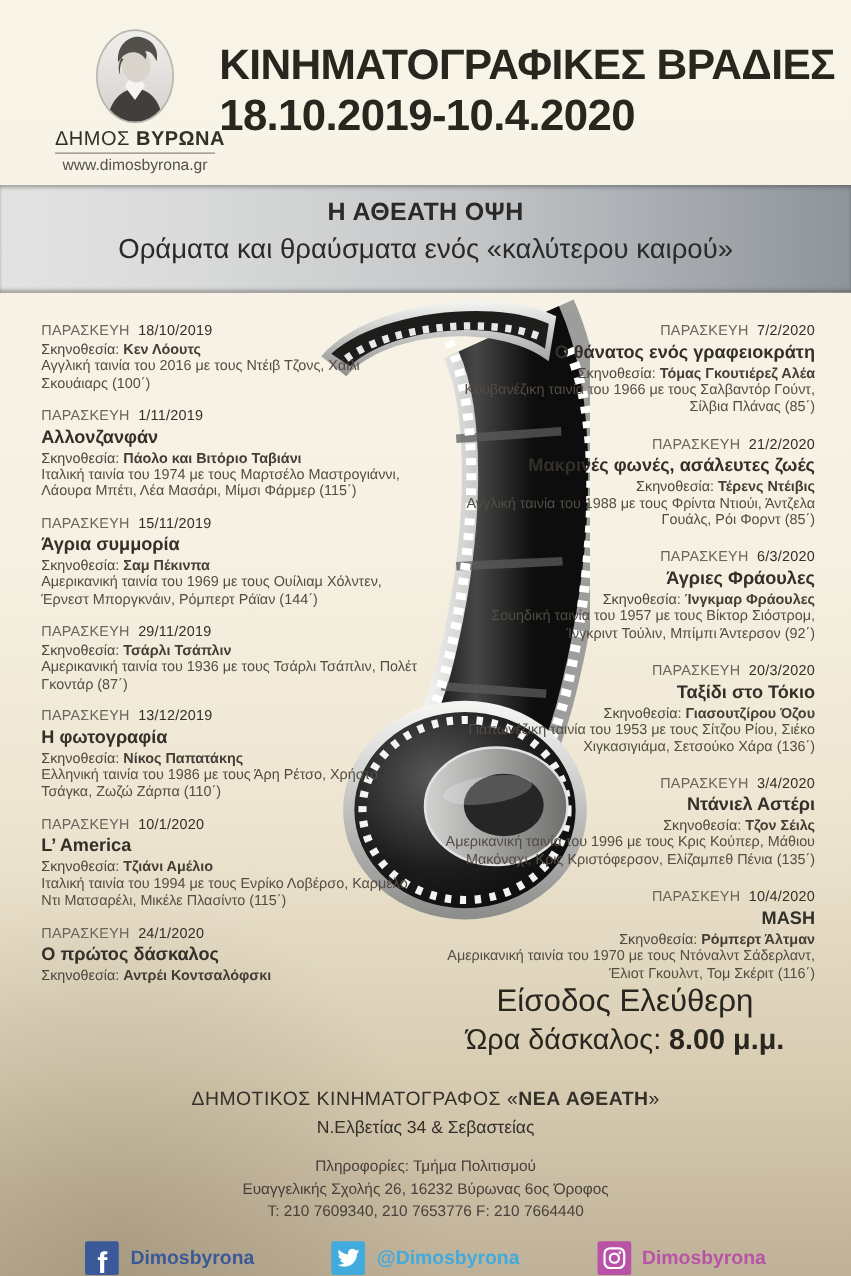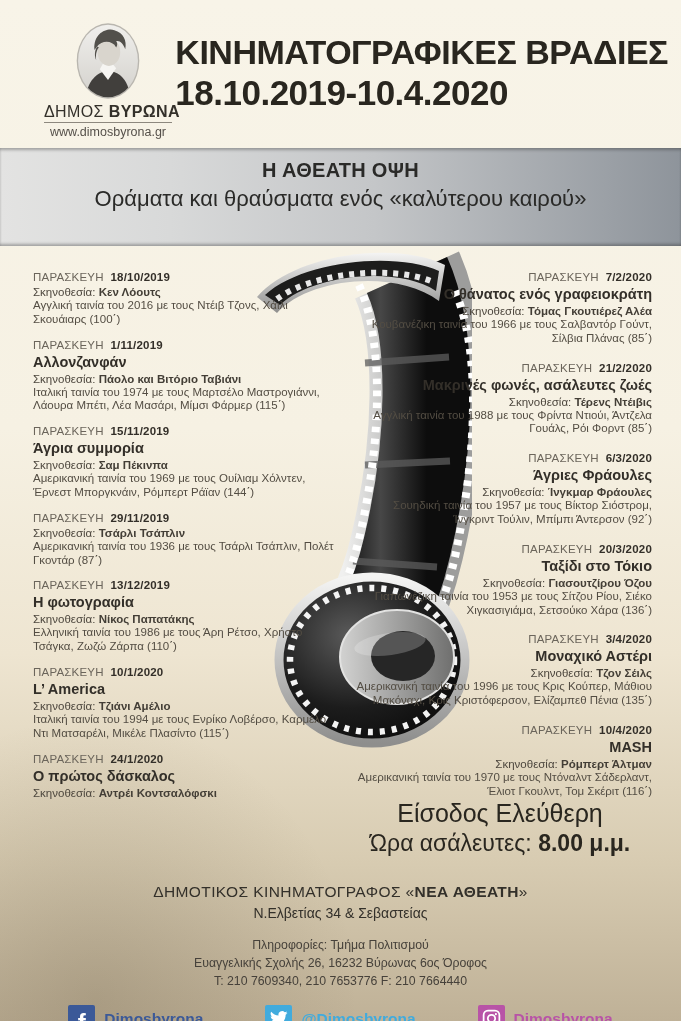--- a/index.html
+++ b/index.html
@@ -20,36 +20,36 @@
   .logo svg{ display:block; margin:0 auto; }
   .logo-name{ margin-top:3px; font-size:16px; letter-spacing:.4px; color:#33302a; white-space:nowrap; }
   .logo-name b{ font-weight:700; }
   .logo-url{ margin-top:1px; padding-top:2px; border-top:1px solid #8d887e; font-size:12.5px; color:#55504a; white-space:nowrap; }
   .h-titles{ position:absolute; right:13px; top:33px; text-align:left; color:#29261f; }
   .h-title{ font-size:34px; font-weight:700; letter-spacing:-.5px; white-space:nowrap; }
   .h-dates{ font-size:35px; font-weight:700; letter-spacing:-.5px; margin-top:1px; white-space:nowrap; }
 
   
   .season{
-    height:98px; width:100%;
+    height:86px; width:100%;
     background:linear-gradient(90deg,#e3e3e2 0%, #d8d9d9 25%, #c4c6c8 55%, #8e949b 100%);
     box-shadow: inset 0 3px 3px -1px rgba(40,40,40,.35), inset 0 -3px 3px -1px rgba(40,40,40,.35);
     text-align:center; color:#2a2a28; padding-top:11px;
   }
   .season-title{ font-size:20px; font-weight:700; letter-spacing:.3px; }
   .season-sub{ font-size:22px; margin-top:4px; }
 
   
   .films{ position:relative; height:552px; padding:24px 29px 0 33px; display:flex; justify-content:space-between; }
   .film-col{ position:relative; z-index:1; width:302px; }
   .col-right{ text-align:right; }
   .film{ margin-bottom:11px; }
   .col-right .film{ margin-bottom:15px; }
   .f-date{ font-size:11.5px; line-height:14px; color:#6b655b; letter-spacing:.2px; }
-  .f-date .f-datenum{ font-weight:700; color:#332f29; }
+  .f-date .f-datenum{ font-weight:400; color:#332f29; }
   .f-title{ font-size:14.5px; line-height:17px; font-weight:700; color:#332f29; margin-top:2px; }
   .f-dir{ font-size:11.5px; line-height:14px; color:#4c463d; margin-top:1px; }
   .f-dir .f-dirname{ font-weight:700; color:#433e36; }
   .f-desc{ font-size:11.5px; line-height:13.8px; color:#534d43; }
 
   .strip-wrap{ position:absolute; left:247px; top:-1px; width:225px; height:510px; z-index:0; }
 
   
   .admission{ height:68px; width:344px; margin-left:328px; text-align:center; color:#29261f; }
   .adm-1{ font-size:25px; font-weight:400; line-height:30px; }
@@ -236,37 +236,37 @@
 
   <div class="film">
     <div class="f-date"><span class="f-day">ΠΑΡΑΣΚΕΥΗ</span>&nbsp; <span class="f-datenum">20/3/2020</span></div>
     <div class="f-title">Ταξίδι στο Τόκιο</div>
     <div class="f-dir"><span class="f-dirlabel">Σκηνοθεσία:</span> <span class="f-dirname">Γιασουτζίρου Όζου</span></div>
     <div class="f-desc">Γιαπωνέζικη ταινία του 1953 με τους Σίτζου Ρίου, Σιέκο Χιγκασιγιάμα, Σετσούκο Χάρα (136΄)</div>
   </div>
 
   <div class="film">
     <div class="f-date"><span class="f-day">ΠΑΡΑΣΚΕΥΗ</span>&nbsp; <span class="f-datenum">3/4/2020</span></div>
-    <div class="f-title">Μοναχικό Αστέρι</div>
+    <div class="f-title">Ντάνιελ Αστέρι</div>
     <div class="f-dir"><span class="f-dirlabel">Σκηνοθεσία:</span> <span class="f-dirname">Τζον Σέιλς</span></div>
     <div class="f-desc">Αμερικανική ταινία του 1996 με τους Κρις Κούπερ, Μάθιου Μακόναχι, Κρις Κριστόφερσον, Ελίζαμπεθ Πένια (135΄)</div>
   </div>
 
   <div class="film">
     <div class="f-date"><span class="f-day">ΠΑΡΑΣΚΕΥΗ</span>&nbsp; <span class="f-datenum">10/4/2020</span></div>
     <div class="f-title">MASH</div>
     <div class="f-dir"><span class="f-dirlabel">Σκηνοθεσία:</span> <span class="f-dirname">Ρόμπερτ Άλτμαν</span></div>
     <div class="f-desc">Αμερικανική ταινία του 1970 με τους Ντόναλντ Σάδερλαντ, Έλιοτ Γκουλντ, Τομ Σκέριτ (116΄)</div>
   </div>
 </div>
   </div>
 
   <div class="admission">
     <div class="adm-1">Είσοδος Ελεύθερη</div>
-    <div class="adm-2"><span>Ώρα ασάλευτες: </span><b>8.00 μ.μ.</b></div>
+    <div class="adm-2"><span>Ώρα δάσκαλος: </span><b>8.00 μ.μ.</b></div>
   </div>
 
   <div class="venue">
     <div class="venue-name"><span>ΔΗΜΟΤΙΚΟΣ ΚΙΝΗΜΑΤΟΓΡΑΦΟΣ «</span><b>ΝΕΑ ΑΘΕΑΤΗ</b><span>»</span></div>
     <div class="venue-addr">Ν.Ελβετίας 34 &amp; Σεβαστείας</div>
   </div>
 
   <div class="contact">
     <div>Πληροφορίες: Τμήμα Πολιτισμού</div>
     <div>Ευαγγελικής Σχολής 26, 16232 Βύρωνας 6ος Όροφος</div>

